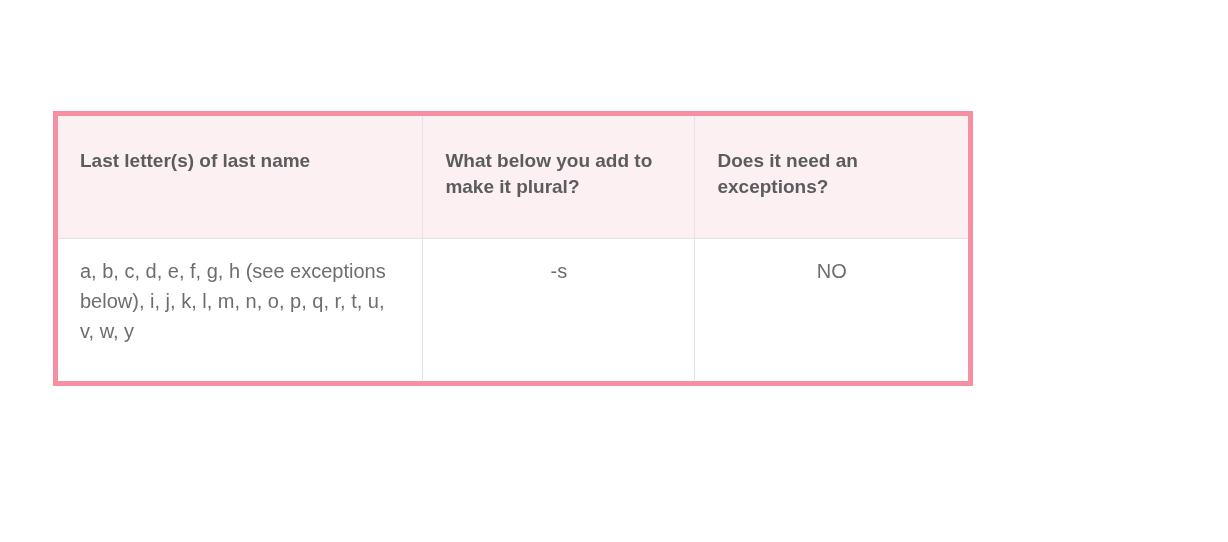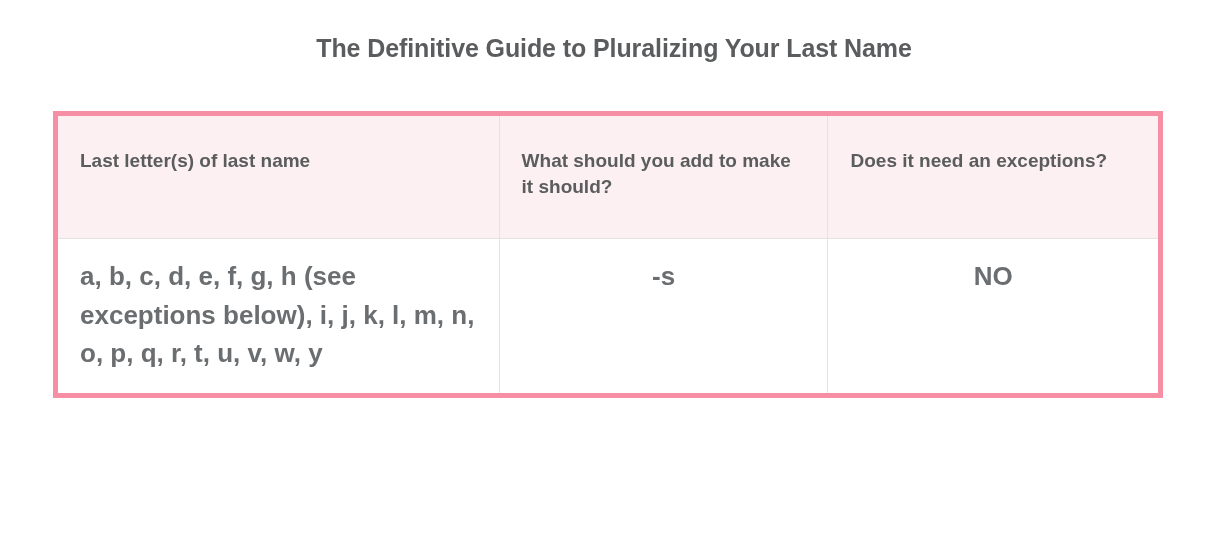--- a/index.html
+++ b/index.html
@@ -30,21 +30,21 @@
     letter-spacing: -0.1px;
     margin: 0;
     padding-top: 33px;
     line-height: 1.2;
   }
 
   .table-wrap {
     position: absolute;
     left: 53px;
     top: 111px;
-    width: 1110px;
+    width: 920px;
     box-sizing: border-box;
     border: 5px solid #f68fa4;
     background: #ffffff;
   }
 
   table.guide-table {
     width: 100%;
     border-collapse: collapse;
     table-layout: fixed;
     background: #ffffff;
@@ -65,22 +65,22 @@
     line-height: 1.38;
     border-right: 1px solid #e3e3e3;
     border-bottom: 1px solid #e3e3e3;
   }
   table.guide-table thead th:last-child {
     border-right: none;
   }
 
   table.guide-table tbody td {
     color: #6b6e70;
-    font-size: 26px;
-    font-weight: bold;
+    font-size: 20px;
+    font-weight: normal;
     vertical-align: top;
     padding: 18px 22px 20px 22px;
     line-height: 1.48;
     border-right: 1px solid #e3e3e3;
     border-bottom: 1px solid #e3e3e3;
     background: #ffffff;
   }
   table.guide-table tbody td:last-child {
     border-right: none;
   }
@@ -97,33 +97,32 @@
   }
   .row-short td {
     height: 42px;
   }
 </style>
 </head>
 <body>
 
 <div class="page">
 
-  <h1 class="page-title">The Definitive Guide to Pluralizing Your Last Name</h1>
 
   <div class="table-wrap">
     <table class="guide-table">
       <colgroup>
         <col class="c1">
         <col class="c2">
         <col class="c3">
       </colgroup>
       <thead>
         <tr>
           <th>Last letter(s) of last name</th>
-          <th>What should you add to make it should?</th>
+          <th>What below you add to make it plural?</th>
           <th>Does it need an exceptions?</th>
         </tr>
       </thead>
       <tbody>
         <tr class="row-tall">
           <td>a, b, c, d, e, f, g, h (see exceptions below), i, j, k, l, m, n, o, p, q, r, t, u, v, w, y</td>
           <td class="center">-s</td>
           <td class="center">NO</td>
         </tr>
       </tbody>

